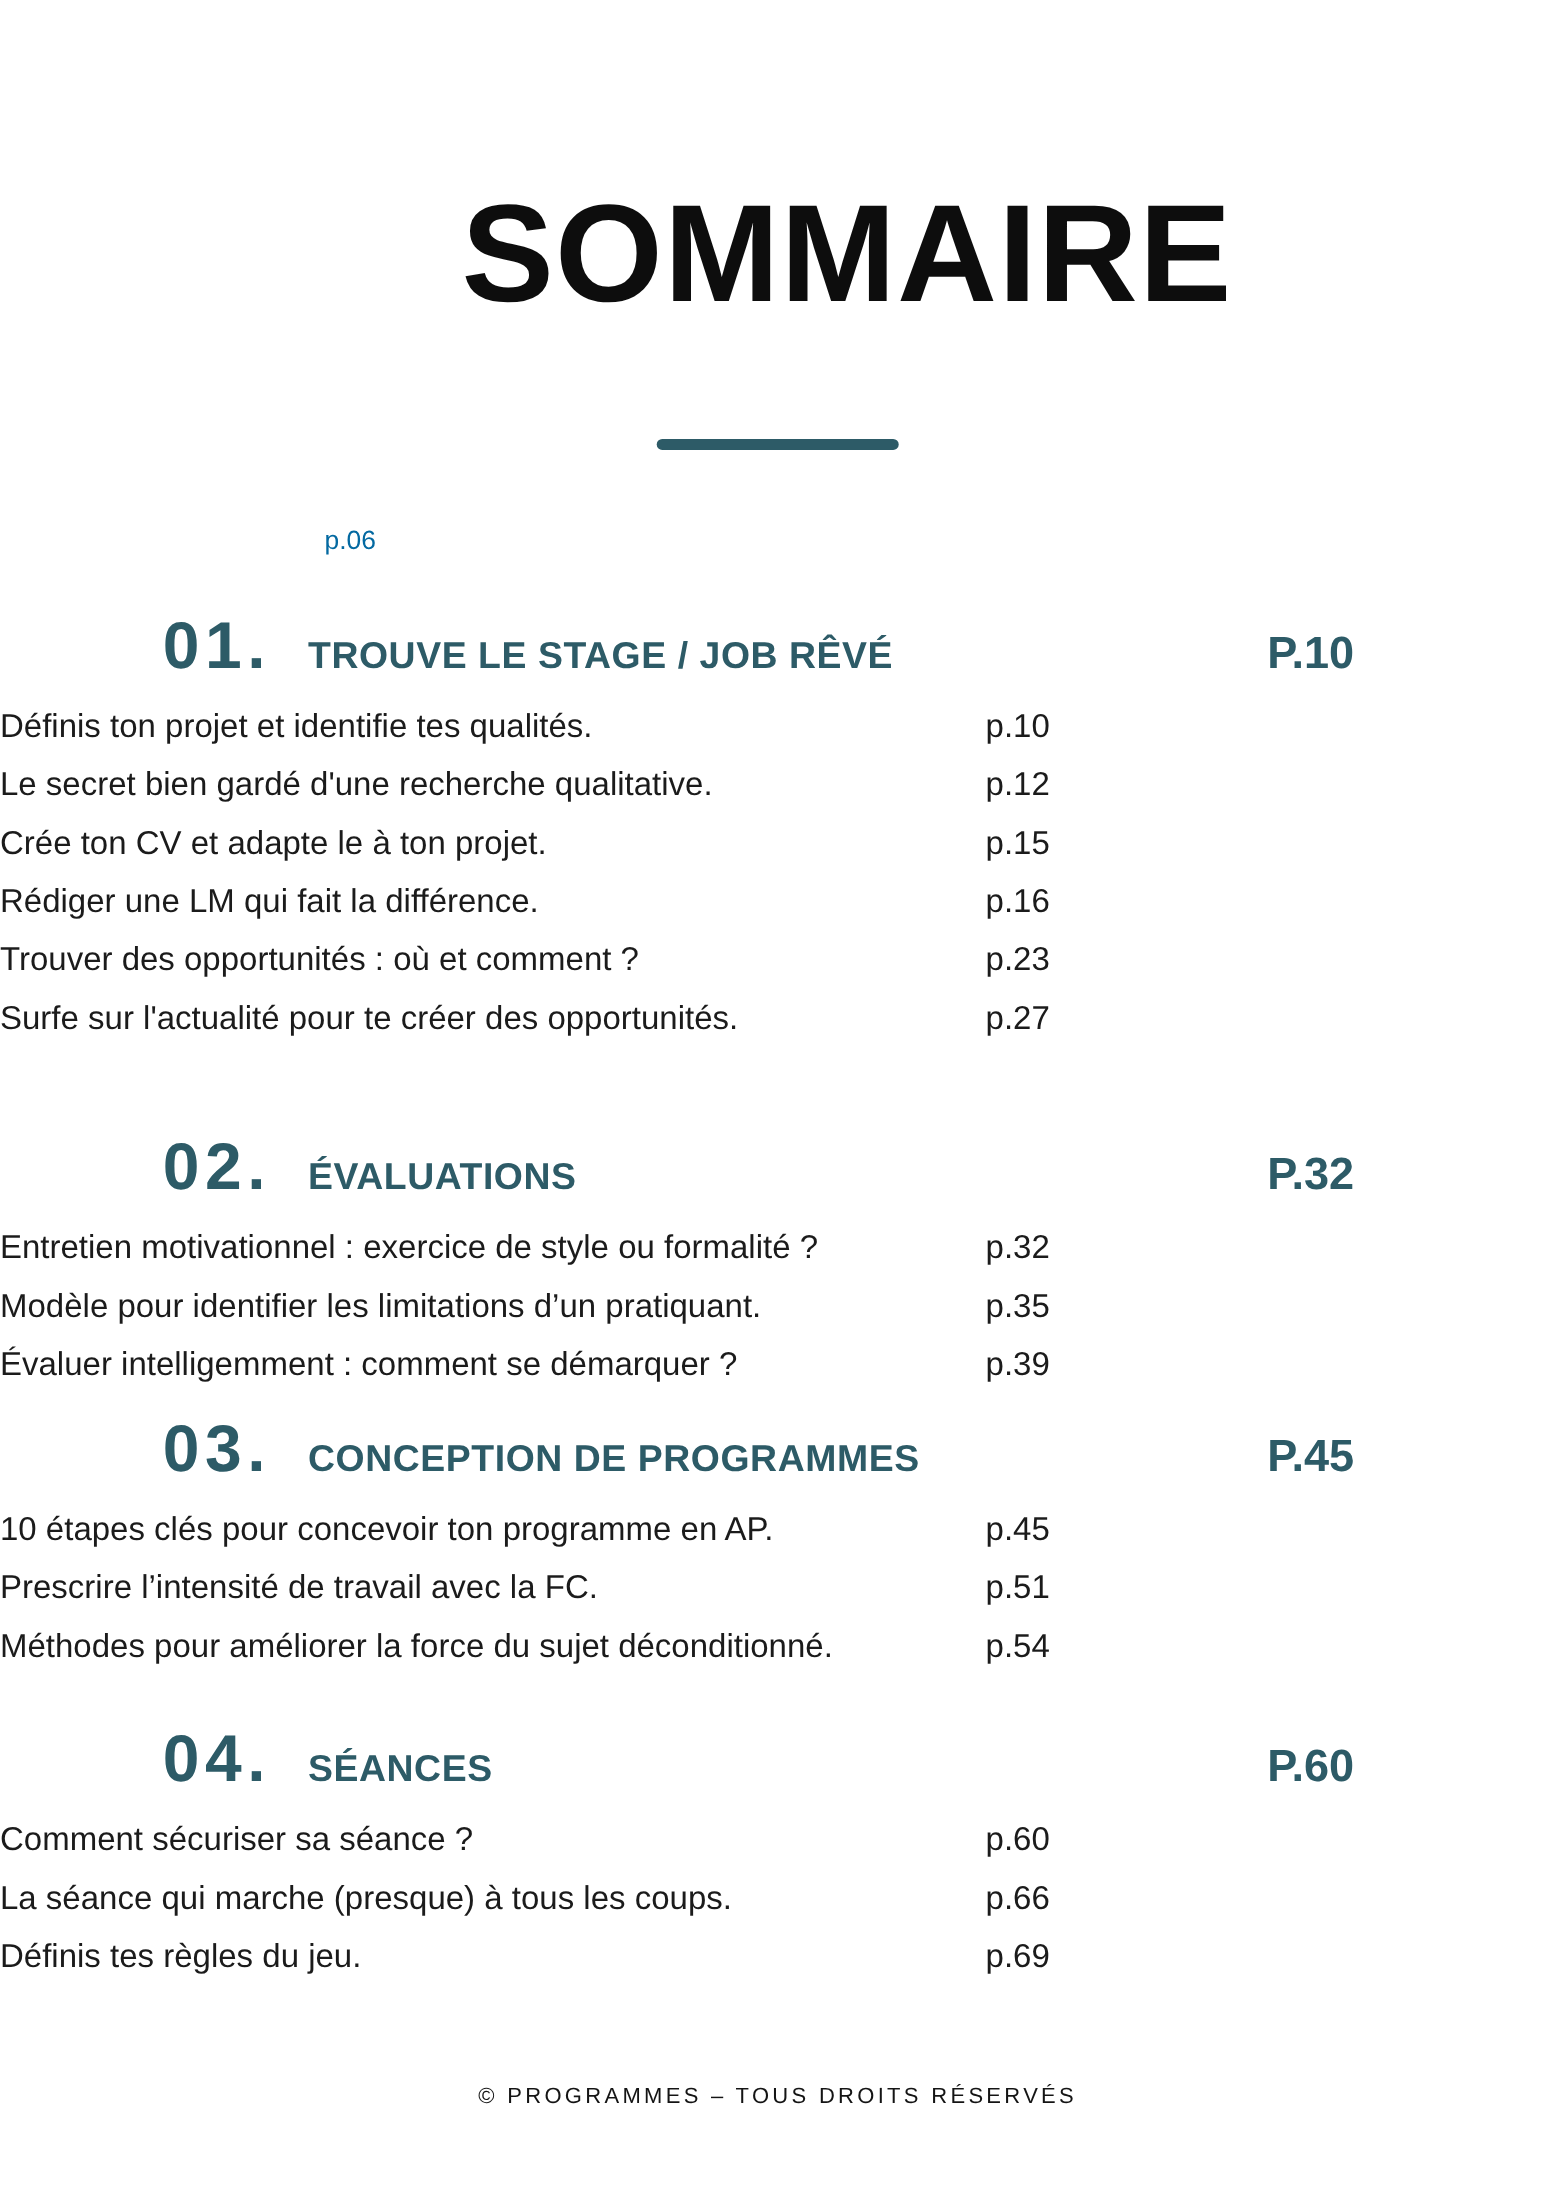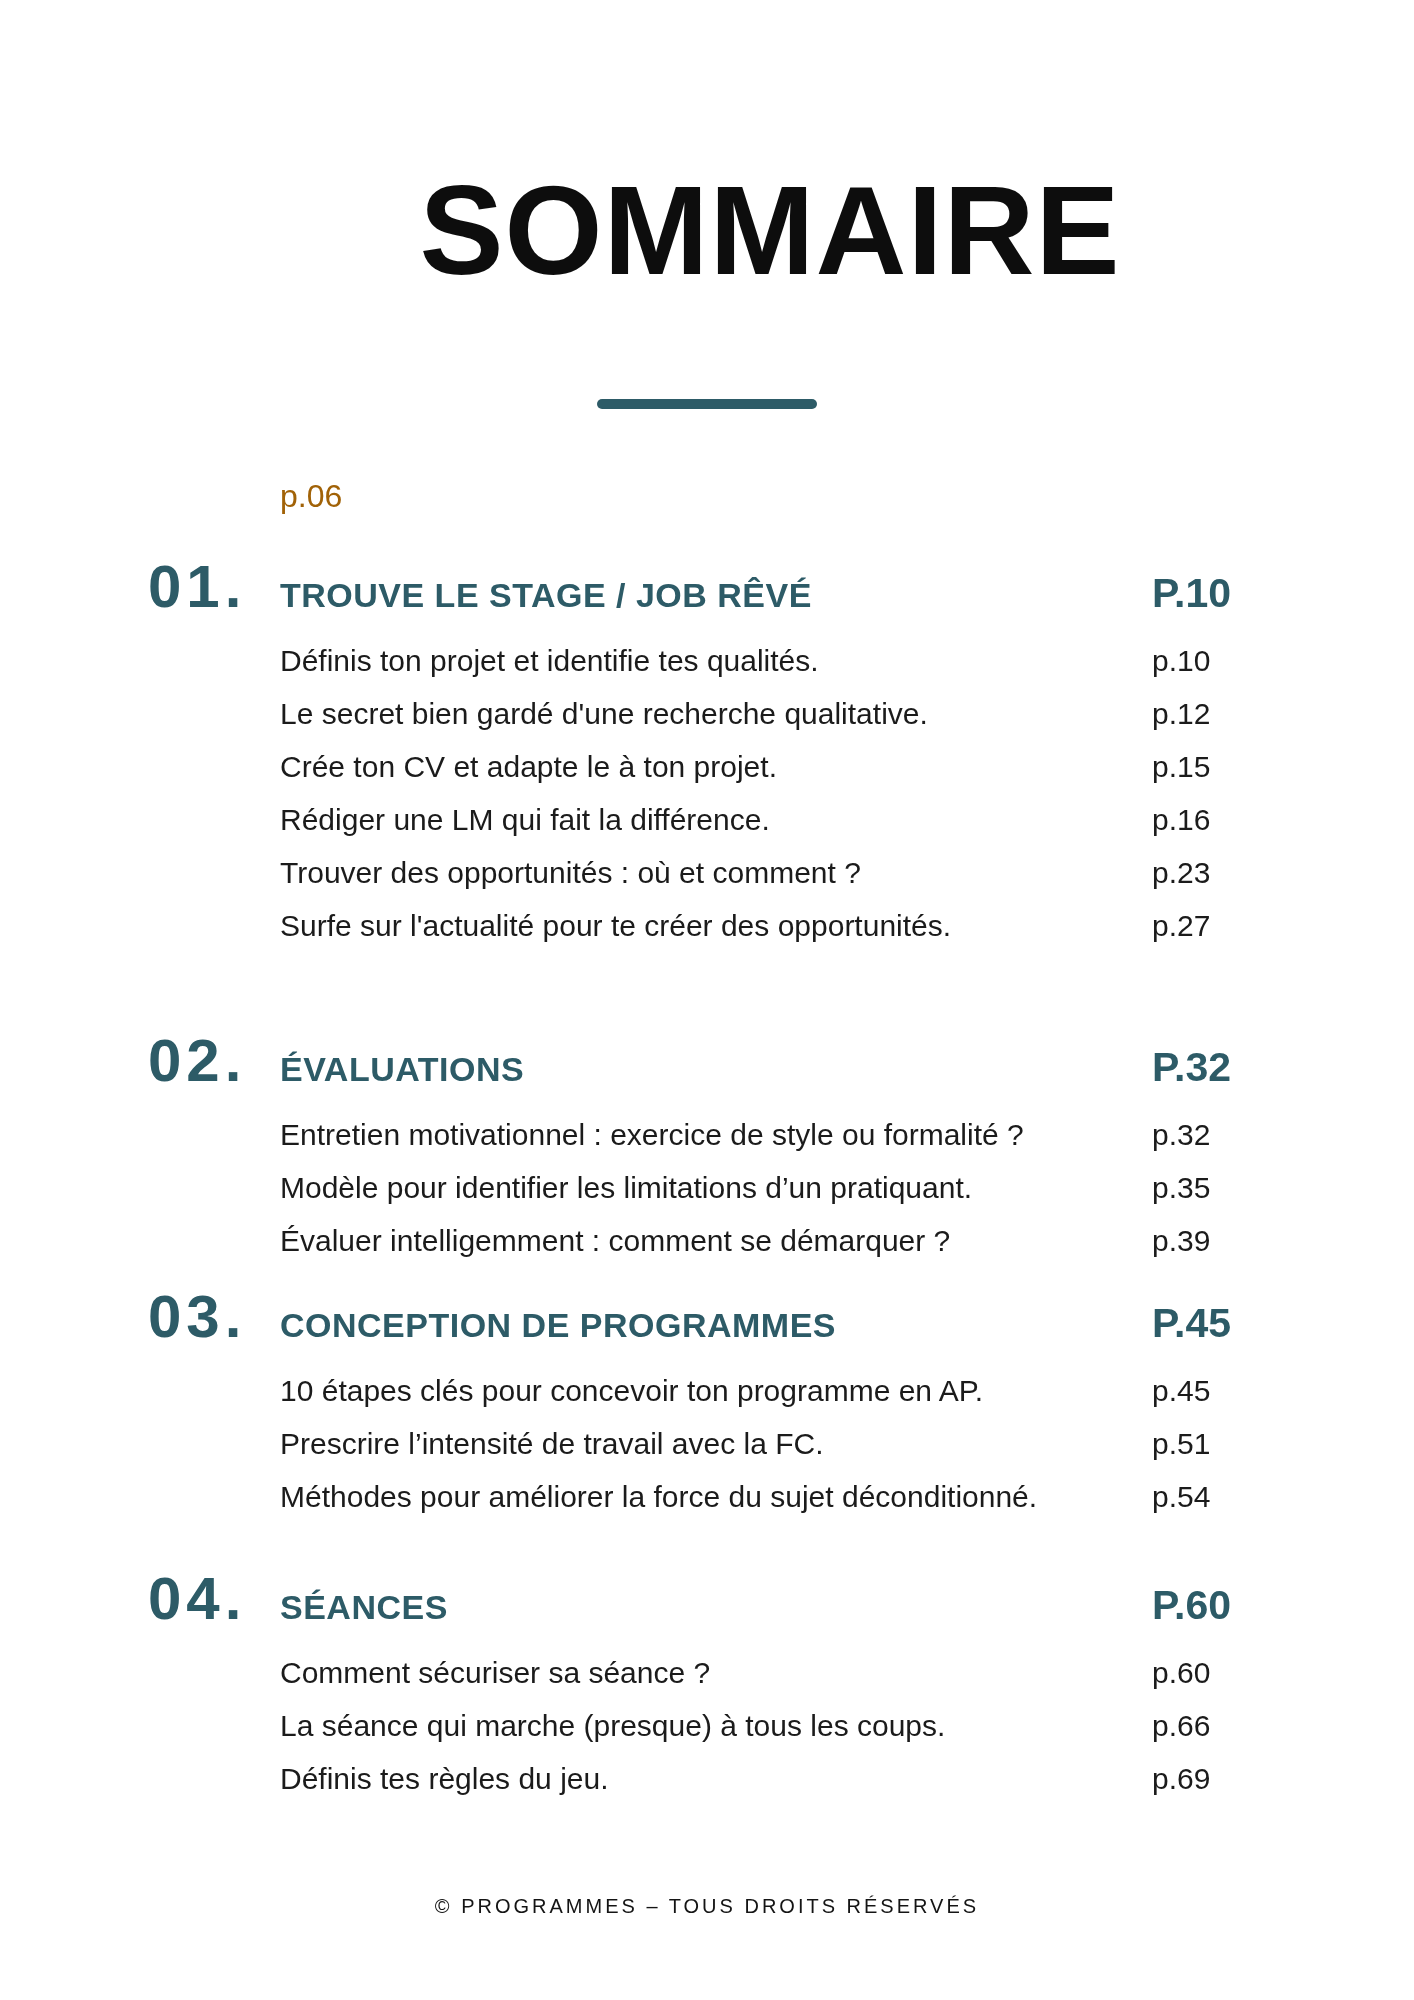--- a/index.html
+++ b/index.html
@@ -47,21 +47,21 @@
     align-items: baseline;
   }
   .plabel {
     width: 872px;
     font-size: 40px;
     font-weight: 400;
     letter-spacing: 1px;
     color: #121212;
     white-space: nowrap;
   }
-  .ppage { font-size: 32px; color: #a16207; white-space: nowrap; }
+  .ppage { font-size: 24px; color: #0369a1; white-space: nowrap; margin-left: 15px; }
 
   .section { position: absolute; left: 0; width: 1414px; }
   .shead {
     display: flex;
     align-items: baseline;
     box-sizing: border-box;
     padding-left: 148px;
   }
   .snum {
     width: 132px;
@@ -84,23 +84,23 @@
   .spage {
     font-size: 41px;
     font-weight: 700;
     color: var(--accent, #2d5b67);
     white-space: nowrap;
   }
   .items { position: absolute; top: 92px; left: 0; width: 1414px; }
   .item {
     height: 53px;
     box-sizing: border-box;
-    padding-left: 280px;
     display: flex;
     align-items: baseline;
+    gap: 24px;
   }
   .ilabel {
     width: 872px;
     flex: 0 0 872px;
     font-size: 30px;
     font-weight: 400;
     color: #1b1b1b;
     white-space: nowrap;
   }
   .ipage { font-size: 30px; color: #1b1b1b; white-space: nowrap; }

